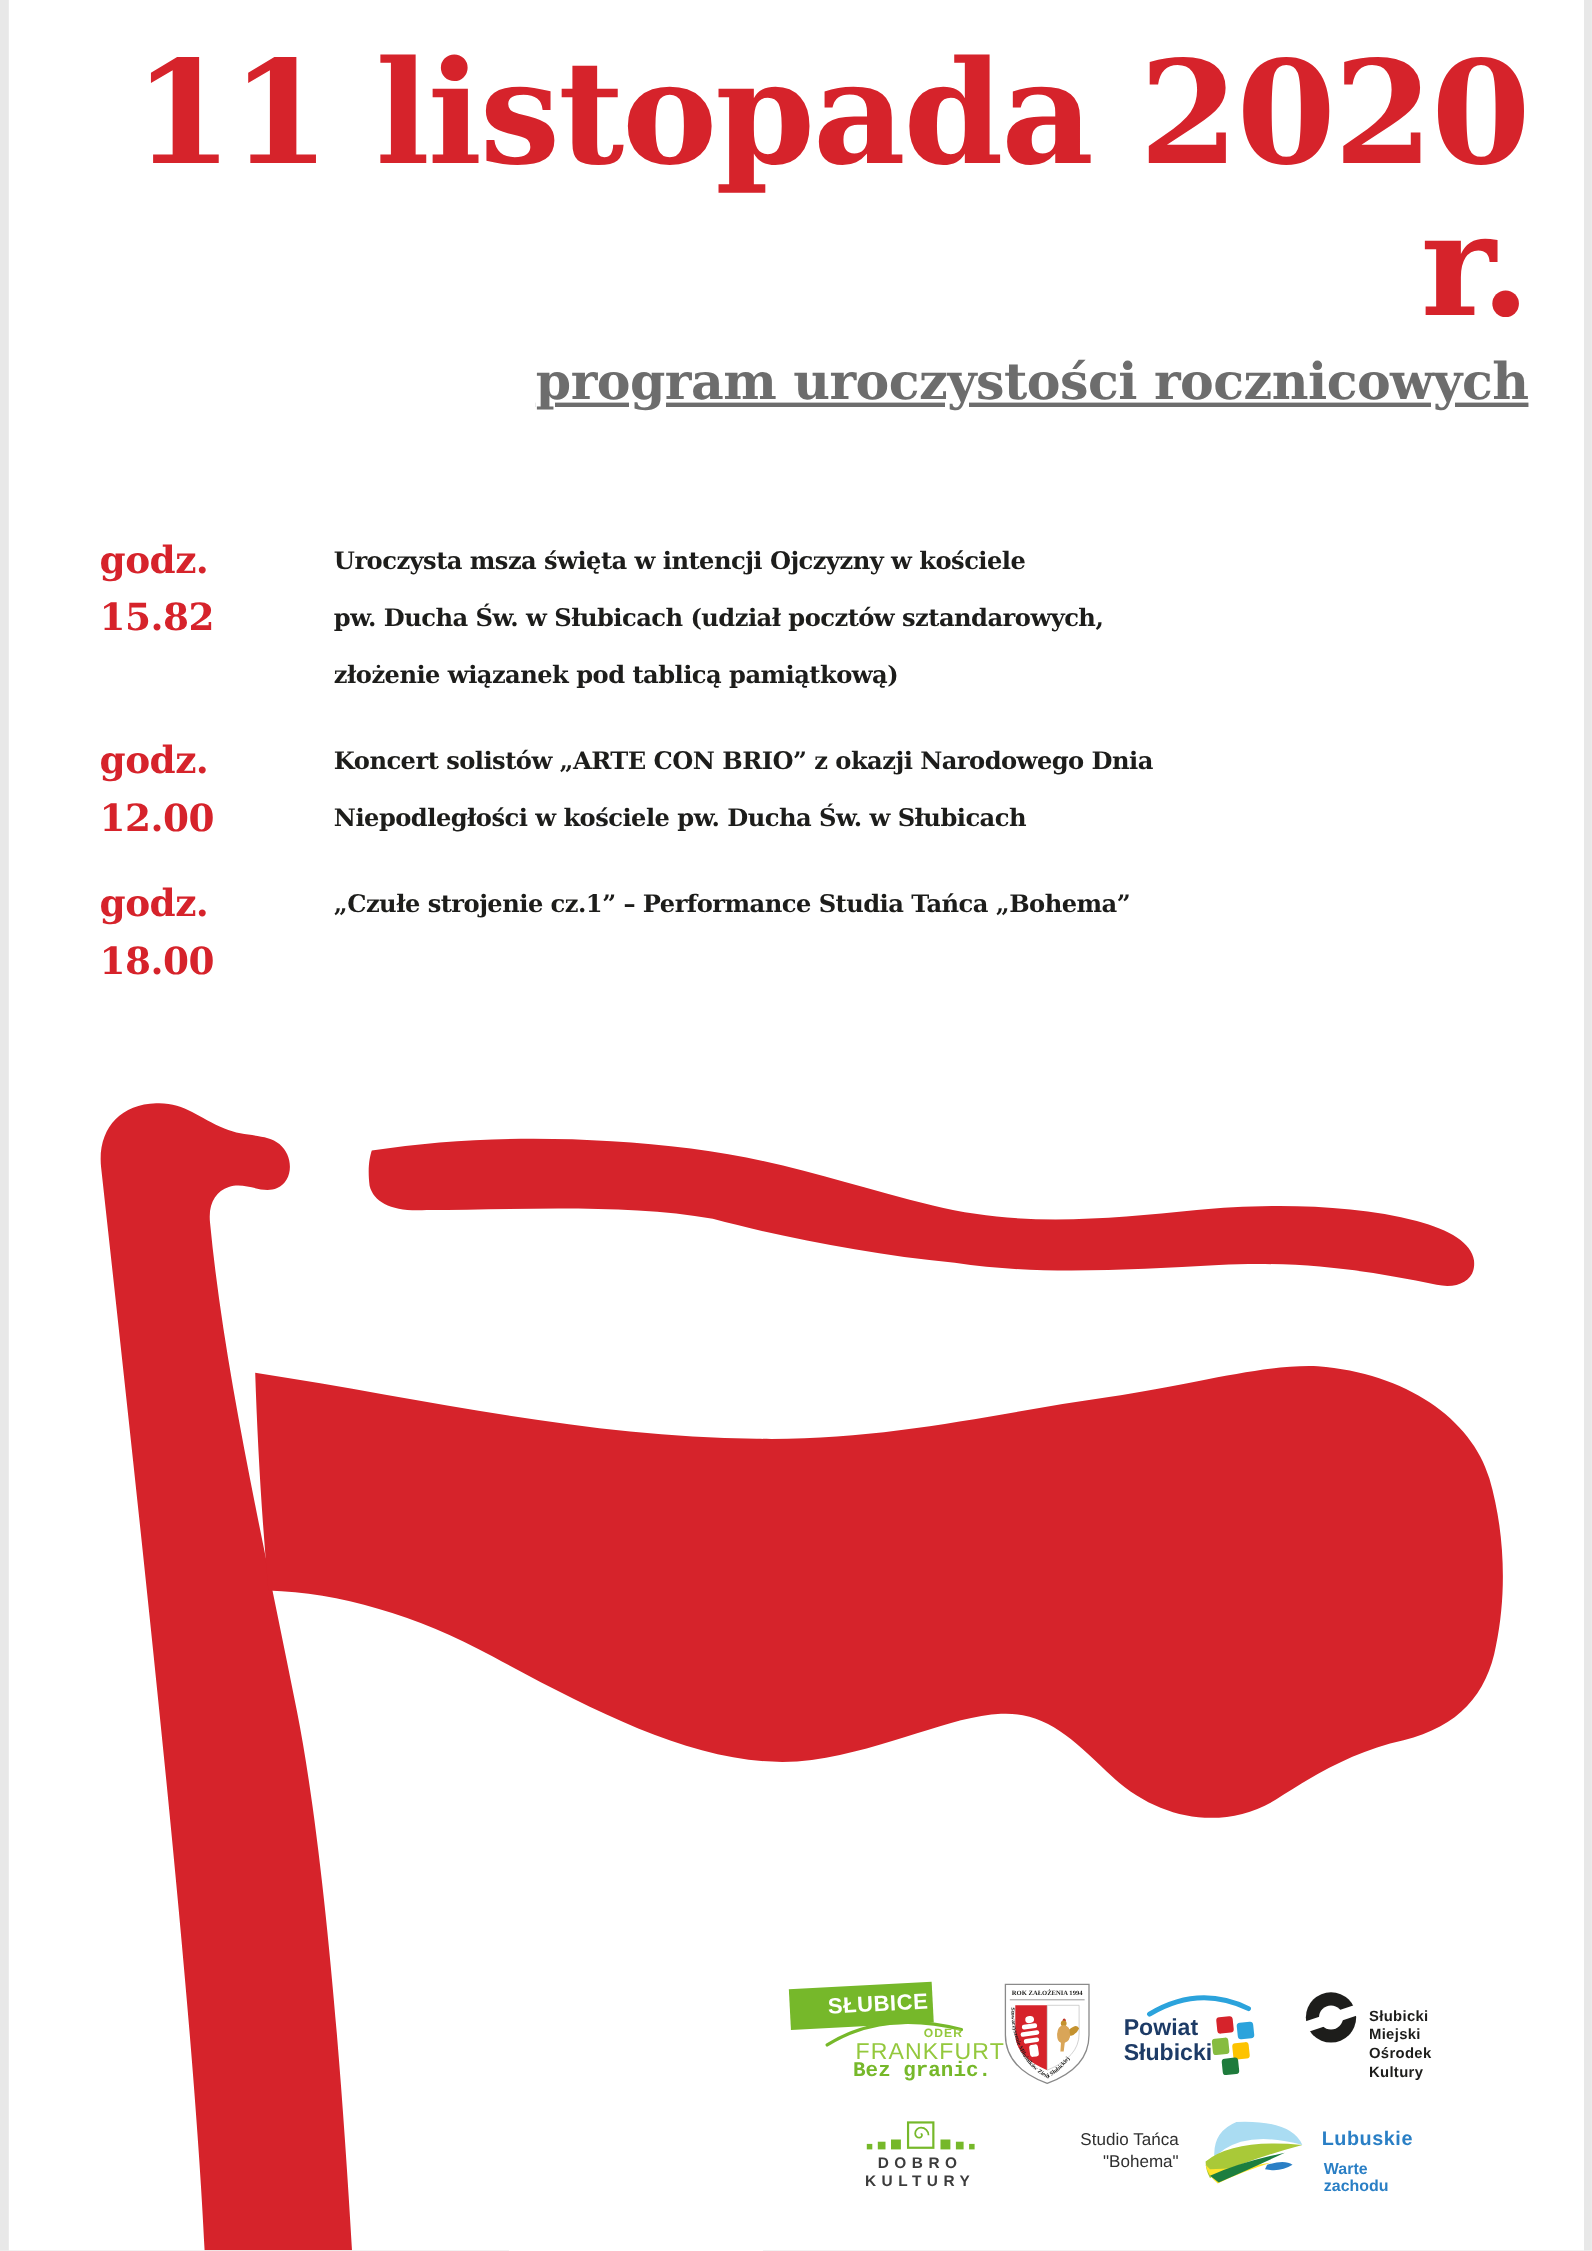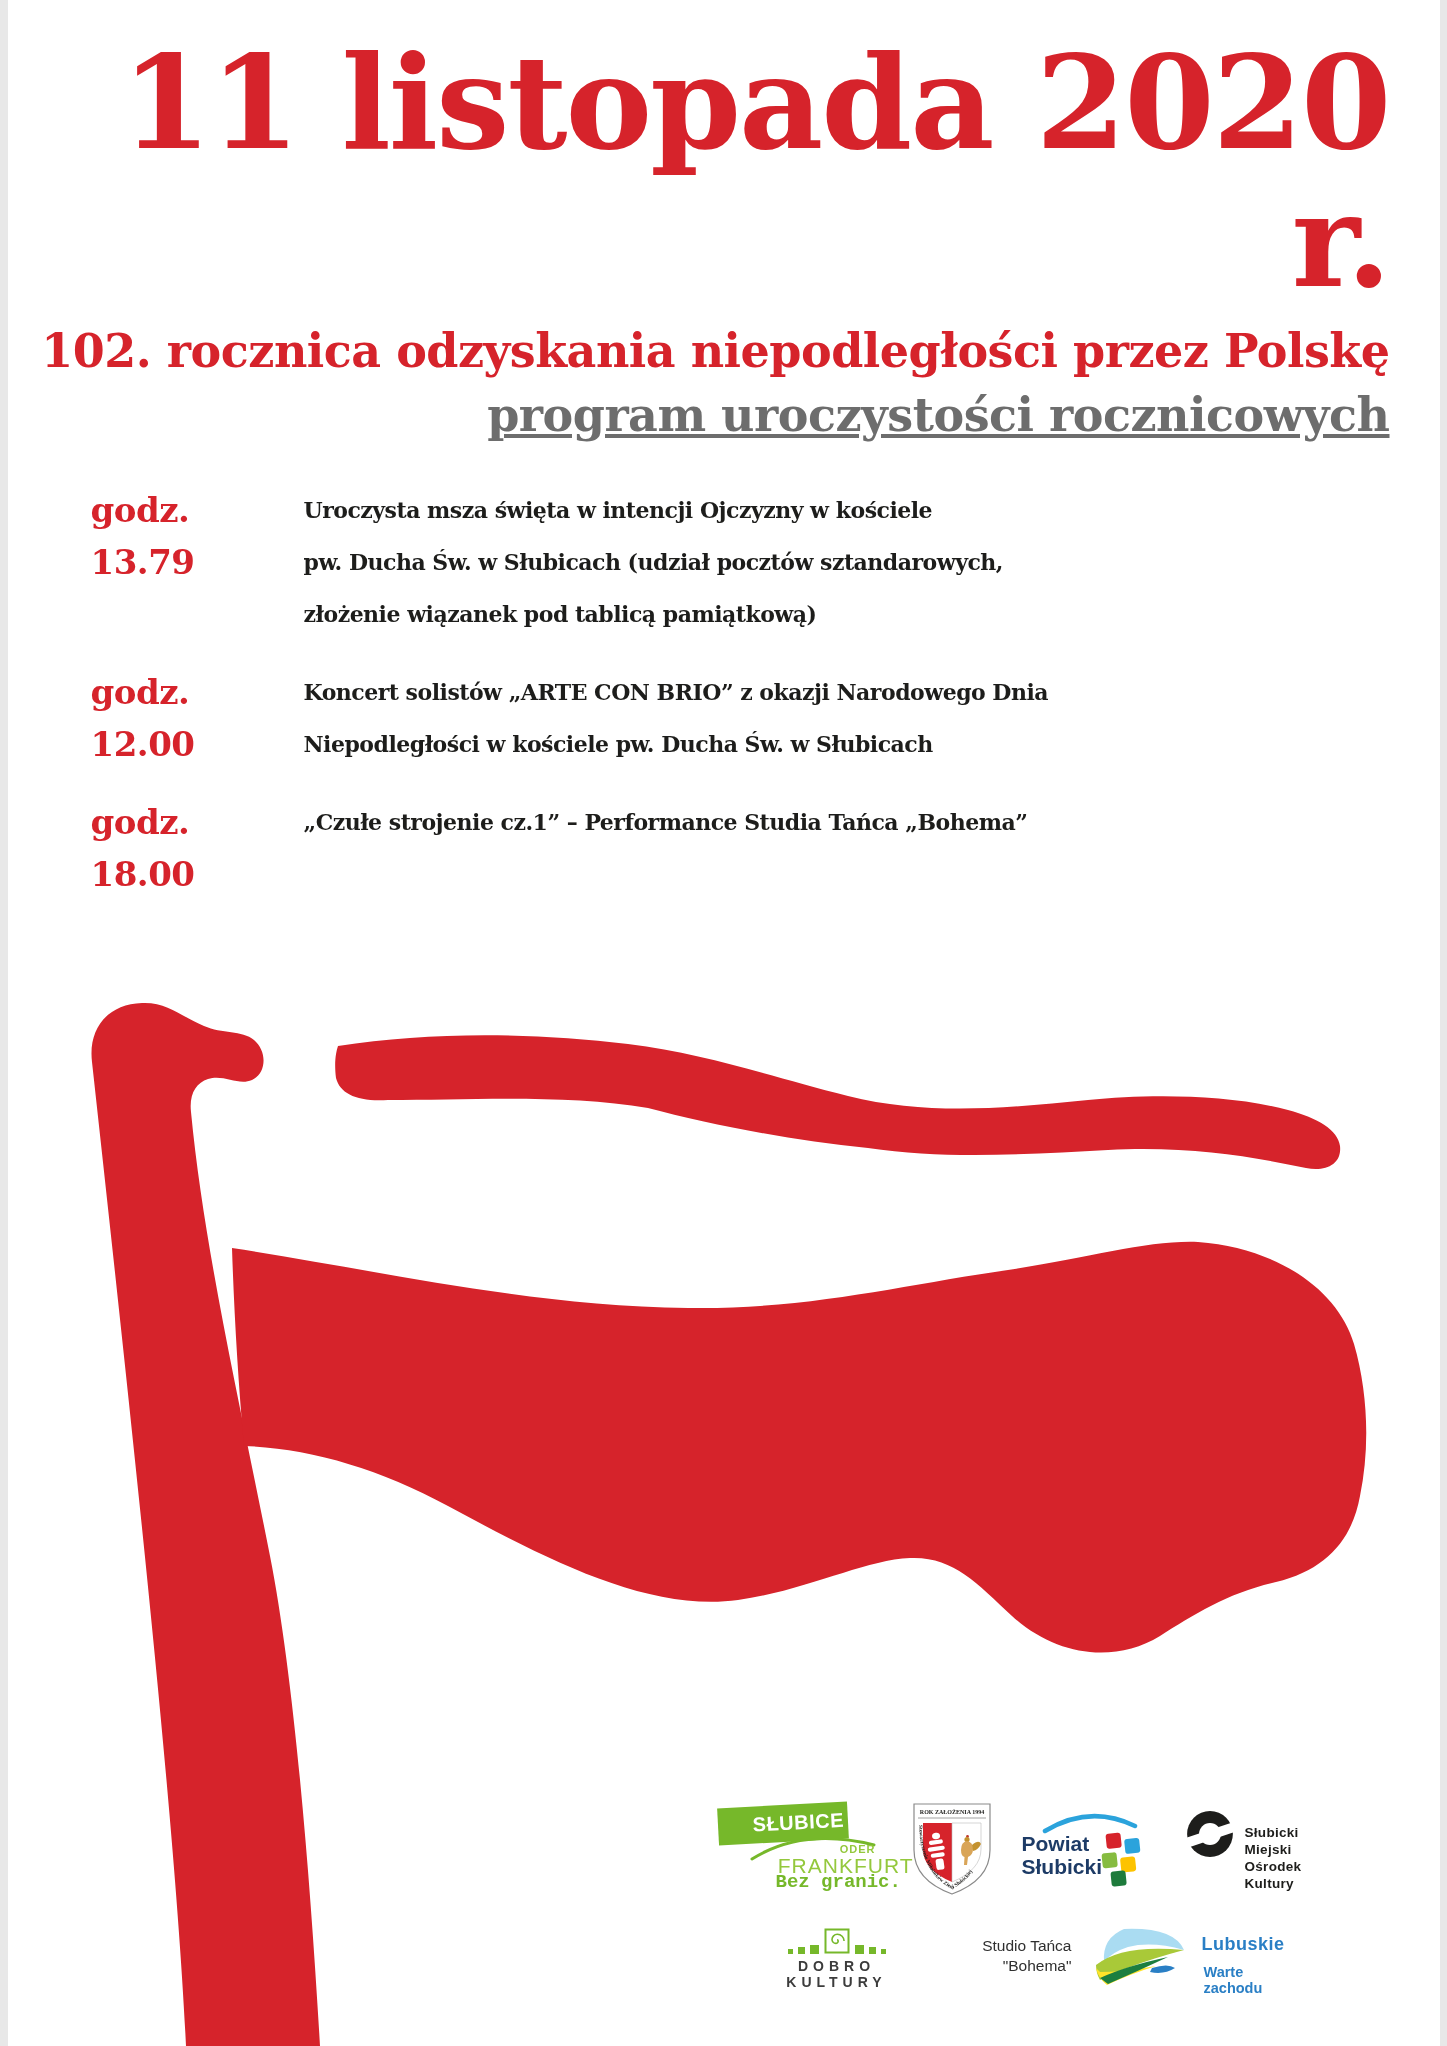--- a/index.html
+++ b/index.html
@@ -54,27 +54,26 @@
   .lub-name{position:absolute;left:108px;top:12px;color:#2a7fc5;font-weight:bold;font-size:18px;letter-spacing:0.5px;}
   .lub-slogan{position:absolute;left:110px;top:42px;color:#2a7fc5;font-weight:bold;font-size:14.5px;}
 </style>
 </head>
 <body>
 
 <div class="poster">
 
   <div class="header">
     <h1 class="title">11 listopada 2020 r.</h1>
-    <div class="subtitle">102. rocznica odzyskania niepodległości przez Polskę</div>
     <div class="tagline">program uroczystości rocznicowych</div>
   </div>
 
   <div class="schedule">
     <div class="event">
-      <div class="time">godz. 13.79</div>
+      <div class="time">godz. 15.82</div>
       <div class="desc">
         <div>Uroczysta msza święta w intencji Ojczyzny w kościele</div>
         <div>pw. Ducha Św. w Słubicach (udział pocztów sztandarowych,</div>
         <div>złożenie wiązanek pod tablicą pamiątkową)</div>
       </div>
     </div>
     <div class="event">
       <div class="time">godz. 12.00</div>
       <div class="desc">
         <div>Koncert solistów „ARTE CON BRIO” z okazji Narodowego Dnia</div>

